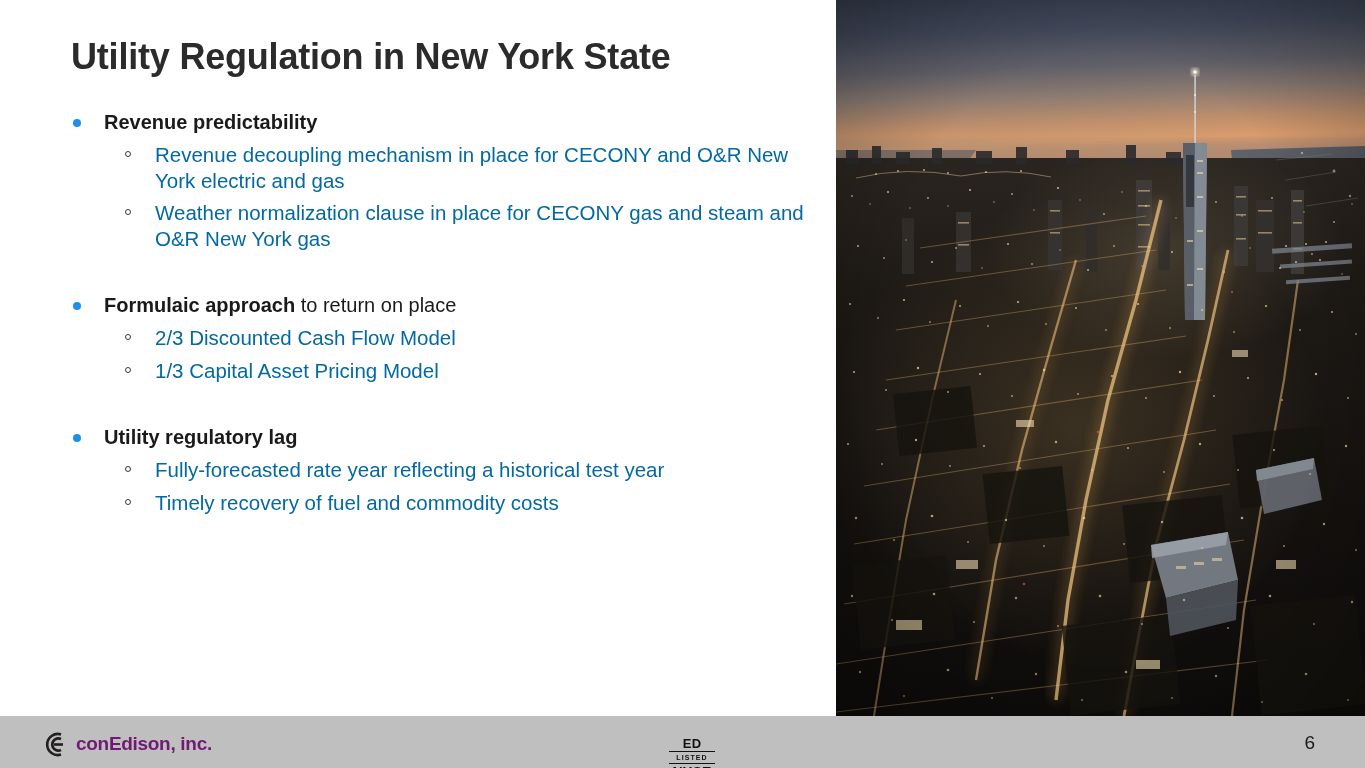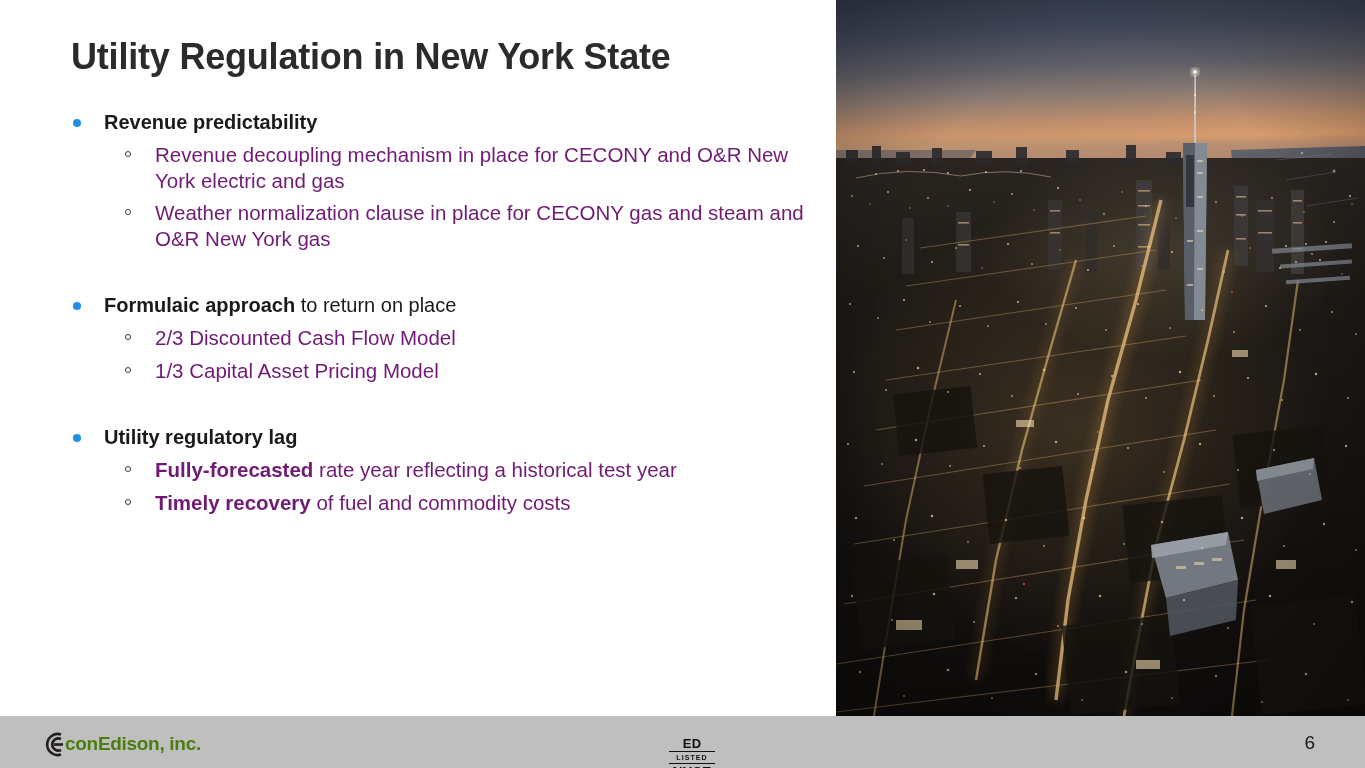--- a/index.html
+++ b/index.html
@@ -69,35 +69,35 @@
   }
   .l1 .l1-text { font-weight: bold; }
   .l1 .l1-text .normal { font-weight: normal; }
 
   
   .l2 {
     position: relative;
     padding-left: 91px;
     font-size: 20.5px;
     line-height: 25.5px;
-    color: #701a75;
+    color: #0369a1;
     margin-bottom: 7px;
   }
   .l2 .bullet-ring {
     position: absolute;
     left: 61px;
     top: 9px;
     width: 6px;
     height: 6px;
     border-radius: 50%;
     border: 1.3px solid #3a3a3a;
     box-sizing: border-box;
     background: transparent;
   }
-  .l2 .strong { font-weight: bold; }
+  .l2 .strong { font-weight: normal; }
 
   .gap-1 { height: 22px; }
   .gap-2 { height: 22px; }
 
   
   .photo {
     position: absolute;
     left: 836px;
     top: 0;
     width: 529px;
@@ -120,24 +120,24 @@
   .logo-wrap {
     position: absolute;
     left: 30px;
     top: 729px;
     display: flex;
     align-items: center;
     height: 30px;
   }
   .logo-mark { width: 34px; height: 27px; display: block; }
   .logo-text {
-    margin-left: 1px;
+    margin-left: 12px;
     font-size: 19px;
     font-weight: bold;
-    color: #4d7c0f;
+    color: #701a75;
     letter-spacing: -0.3px;
   }
 
   .nyse-badge {
     position: absolute;
     left: 669px;
     top: 723px;
     width: 46px;
     text-align: center;
     color: #111111;

